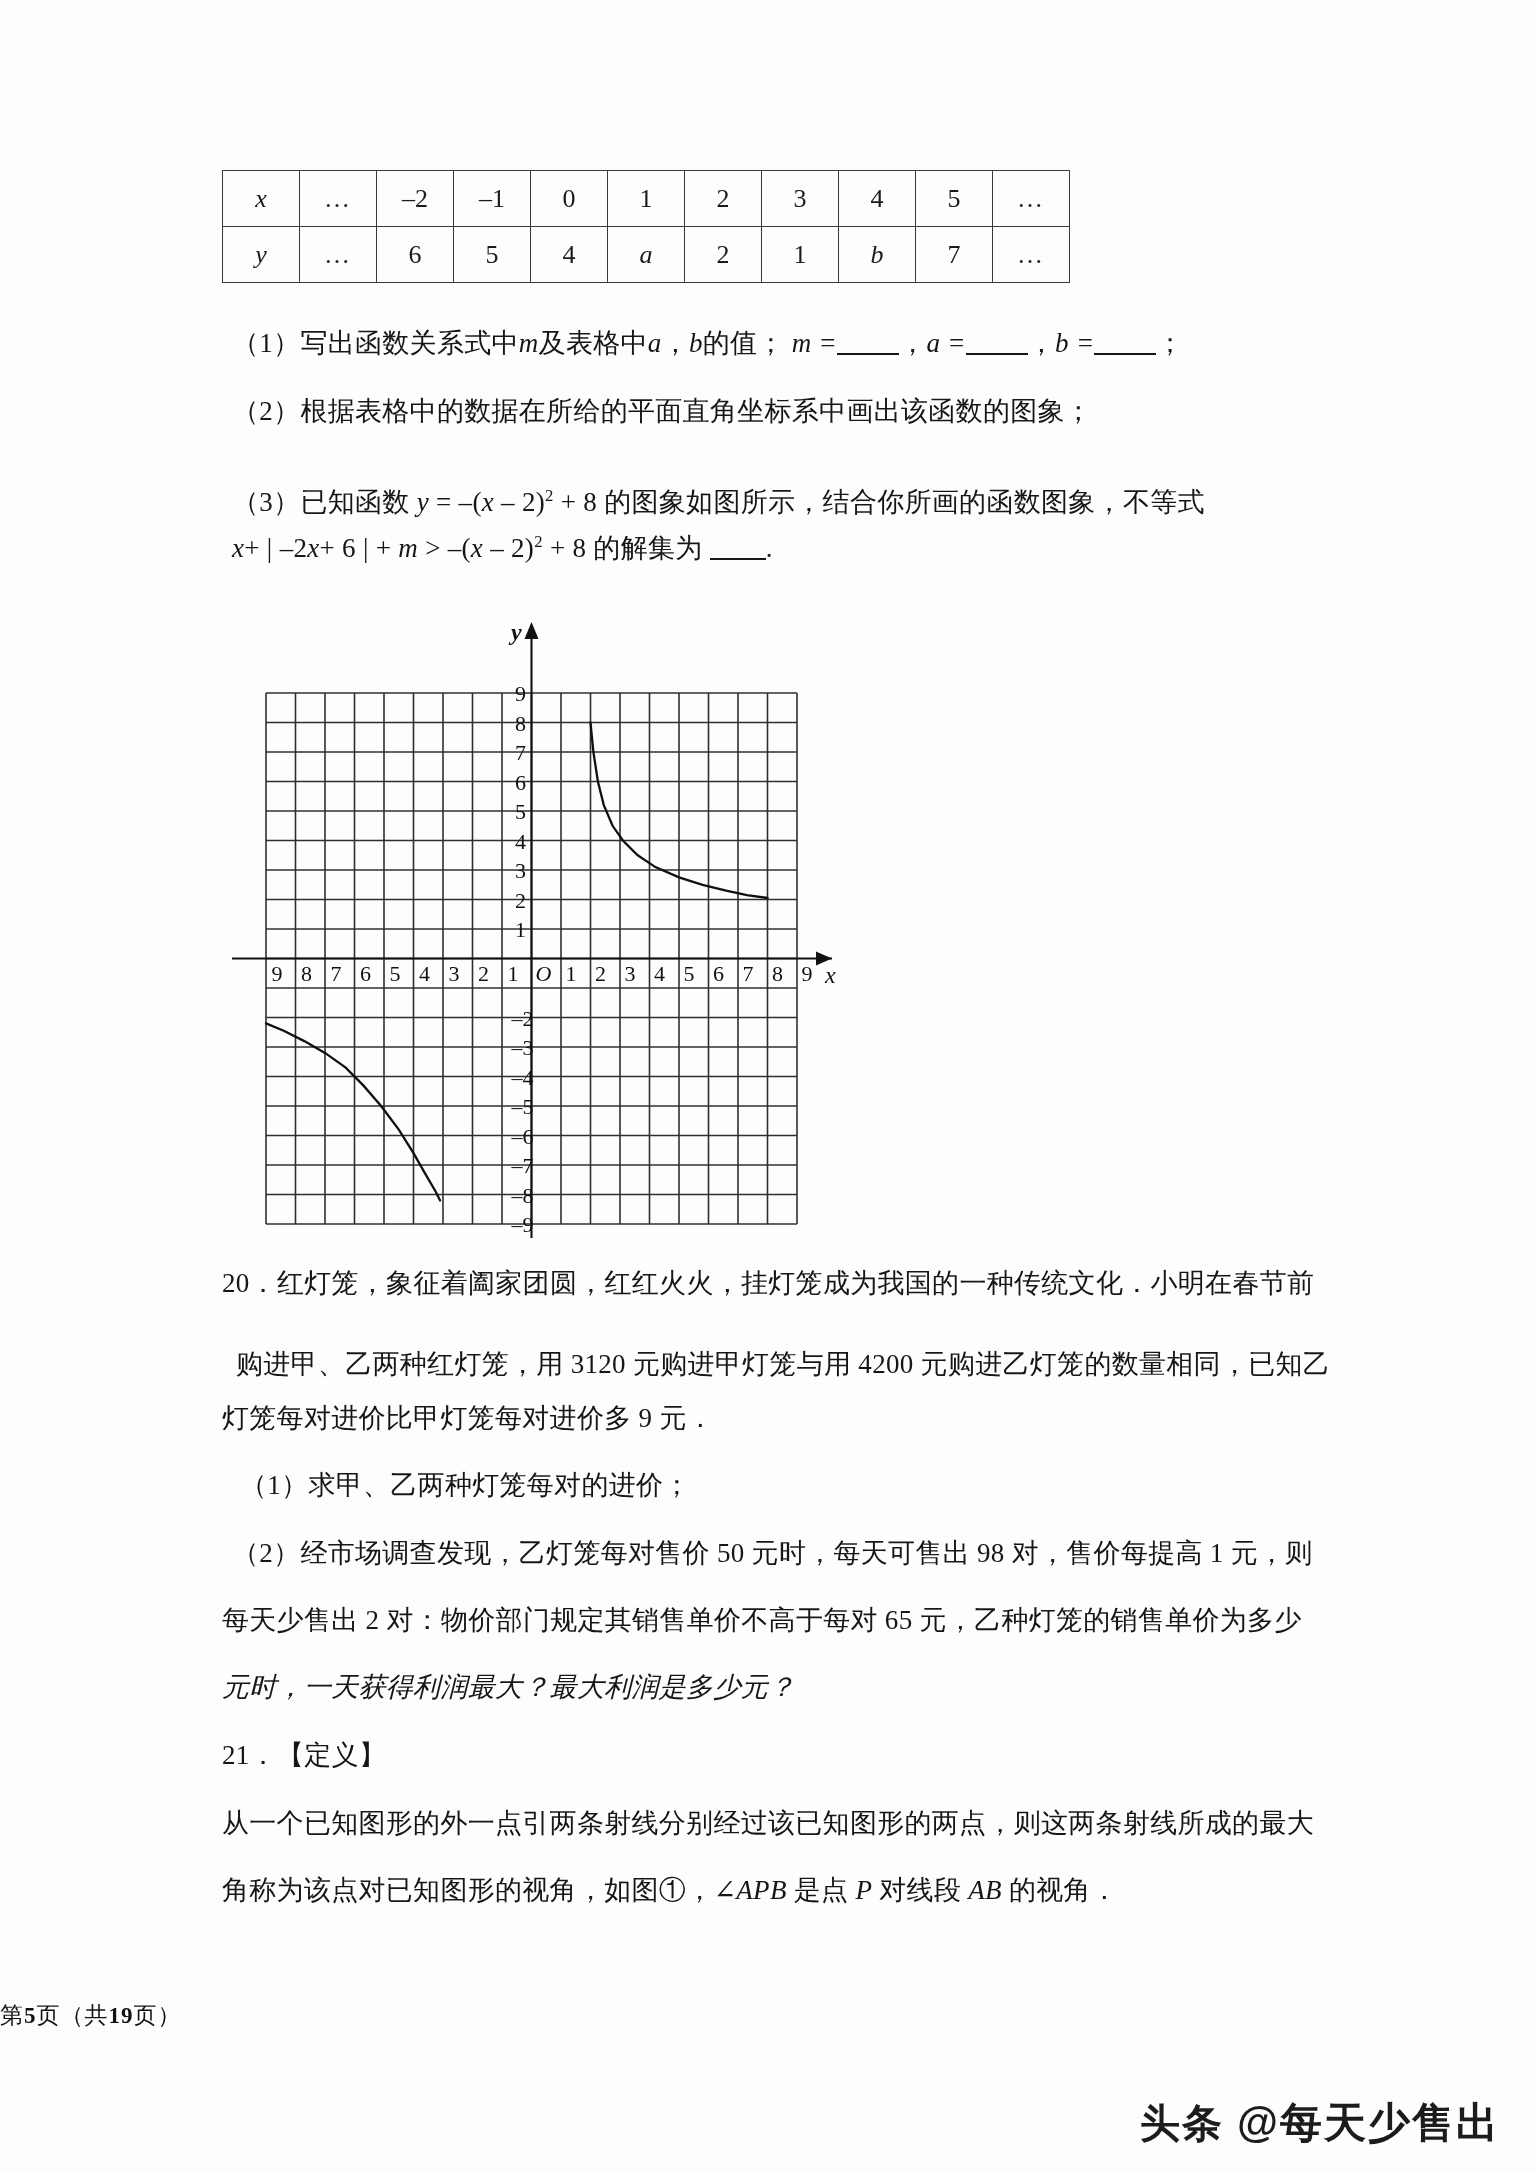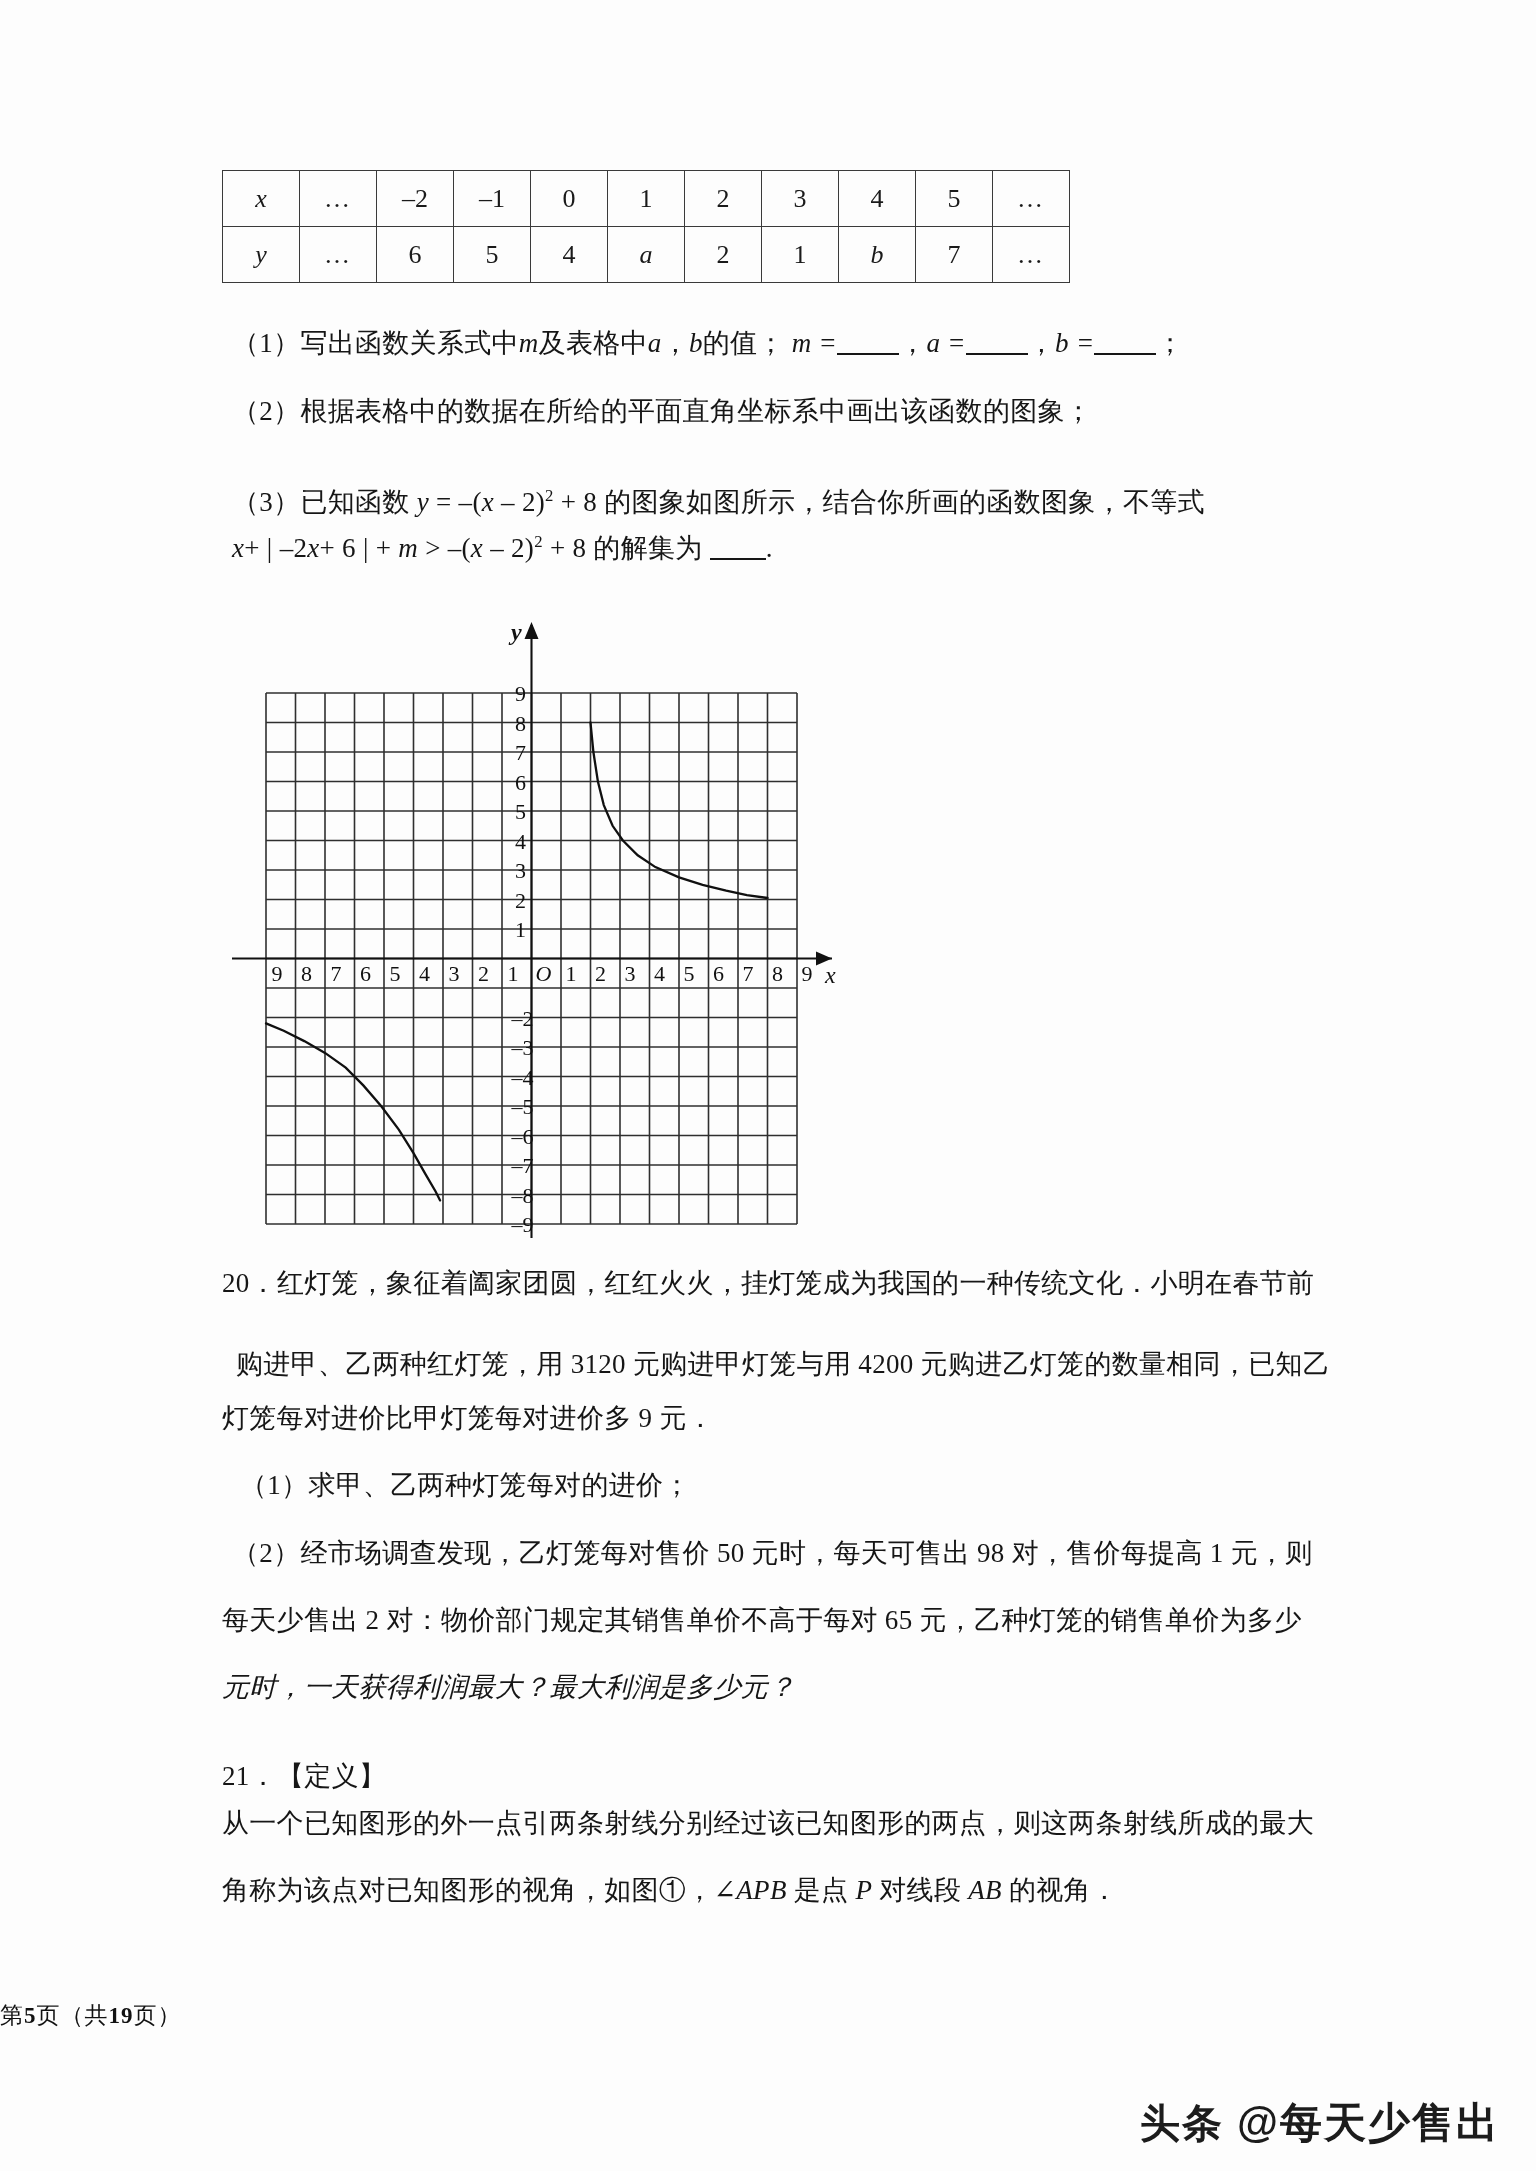--- a/index.html
+++ b/index.html
@@ -256,21 +256,21 @@
   <div class="ptext" style="left:222px; top:1265px;">
     <span>20．</span><span>红灯笼，象征着阖家团圆，红红火火，挂灯笼成为我国的一种传统文化．小明在春节前</span>
   </div>
   <div class="ptext" style="left:236px; top:1333px;margin-top:13px;">购进甲、乙两种红灯笼，用 3120 元购进甲灯笼与用 4200 元购进乙灯笼的数量相同，已知乙</div>
   <div class="ptext" style="left:222px; top:1400px;">灯笼每对进价比甲灯笼每对进价多 9 元．</div>
   <div class="ptext" style="left:240px; top:1467px;font-family:Liberation Serif, serif;">（1）求甲、乙两种灯笼每对的进价；</div>
   <div class="ptext" style="left:232px; top:1535px;">（2）经市场调查发现，乙灯笼每对售价 50 元时，每天可售出 98 对，售价每提高 1 元，则</div>
   <div class="ptext" style="left:222px; top:1602px;">每天少售出 2 对：物价部门规定其销售单价不高于每对 65 元，乙种灯笼的销售单价为多少</div>
   <div class="ptext" style="left:222px; top:1669px;font-style:italic;">元时，一天获得利润最大？最大利润是多少元？</div>
 
-  <div class="ptext" style="left:222px; top:1737px;margin-top:21px;">
+  <div class="ptext" style="left:222px; top:1737px;">
     <span>21．</span><span>【定义】</span>
   </div>
   <div class="ptext" style="left:222px; top:1872px;">
     <span>角称为该点对已知图形的视角，如图①，</span><span class="ital">∠APB</span>&nbsp;<span>是点</span>&nbsp;<span class="ital">P</span>&nbsp;<span>对线段</span>&nbsp;<span class="ital">AB</span>&nbsp;<span>的视角．</span>
   </div>
   <div class="ptext" style="left:222px; top:1805px;">从一个已知图形的外一点引两条射线分别经过该已知图形的两点，则这两条射线所成的最大</div>
 
   <div class="footer">
     <span>第</span><b>5</b><span>页（共</span><b>19</b><span>页）</span>
   </div>

